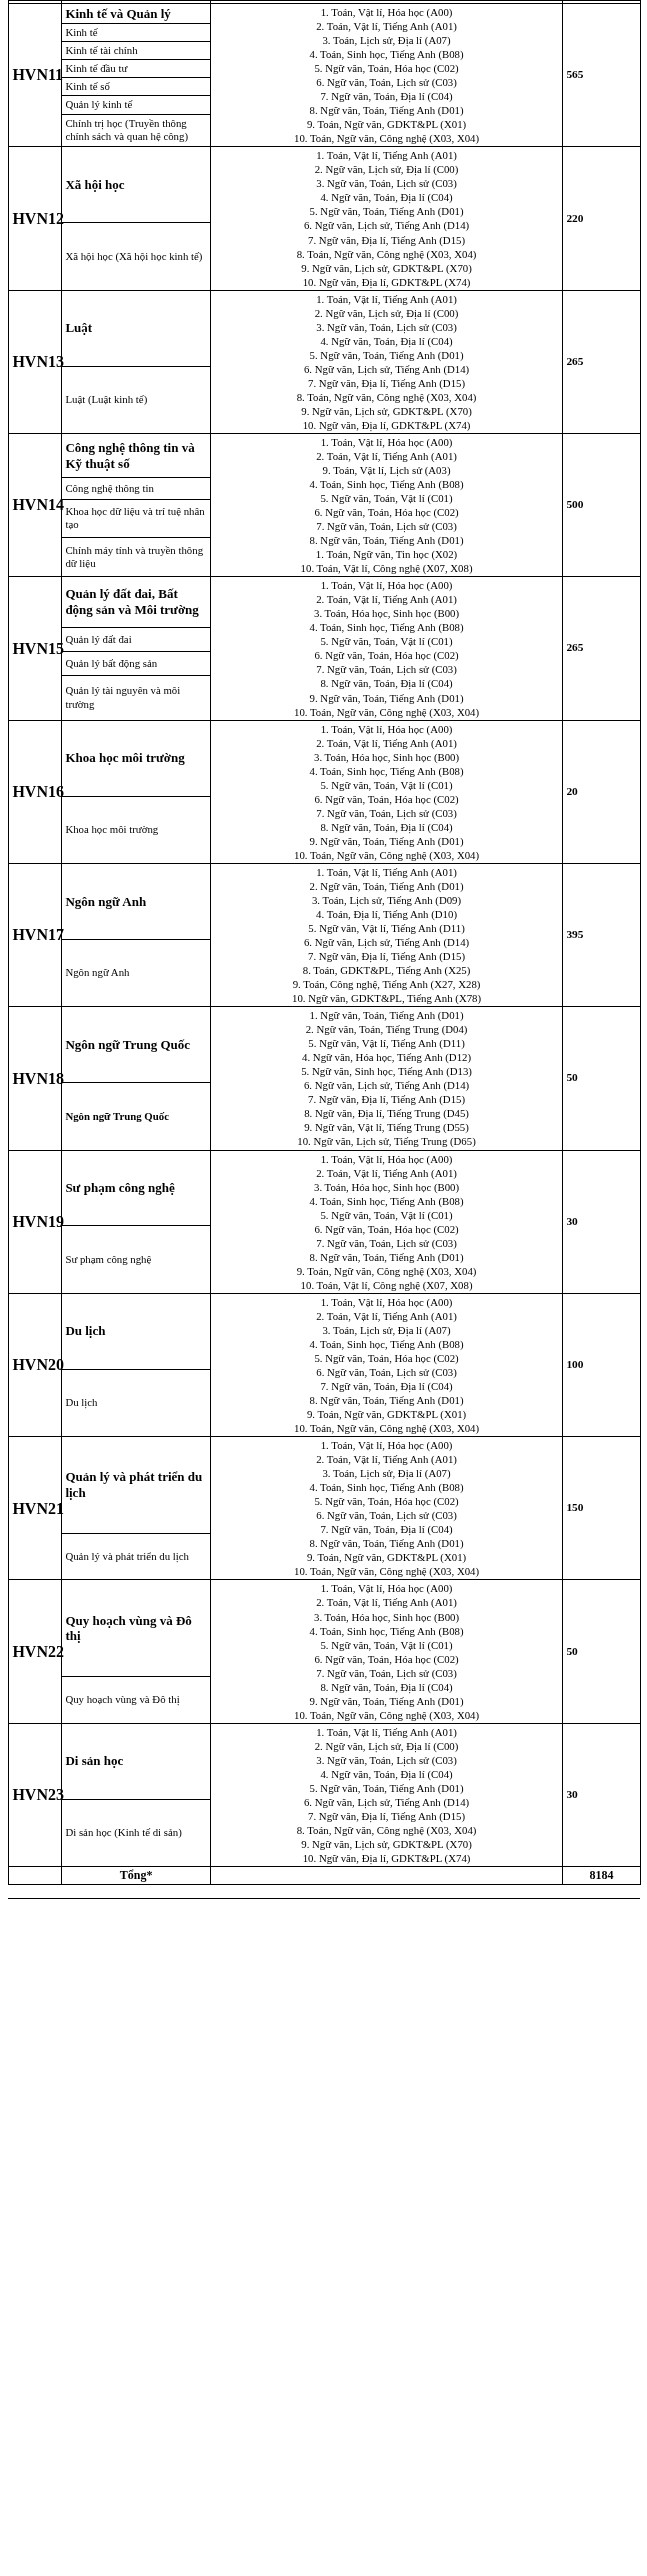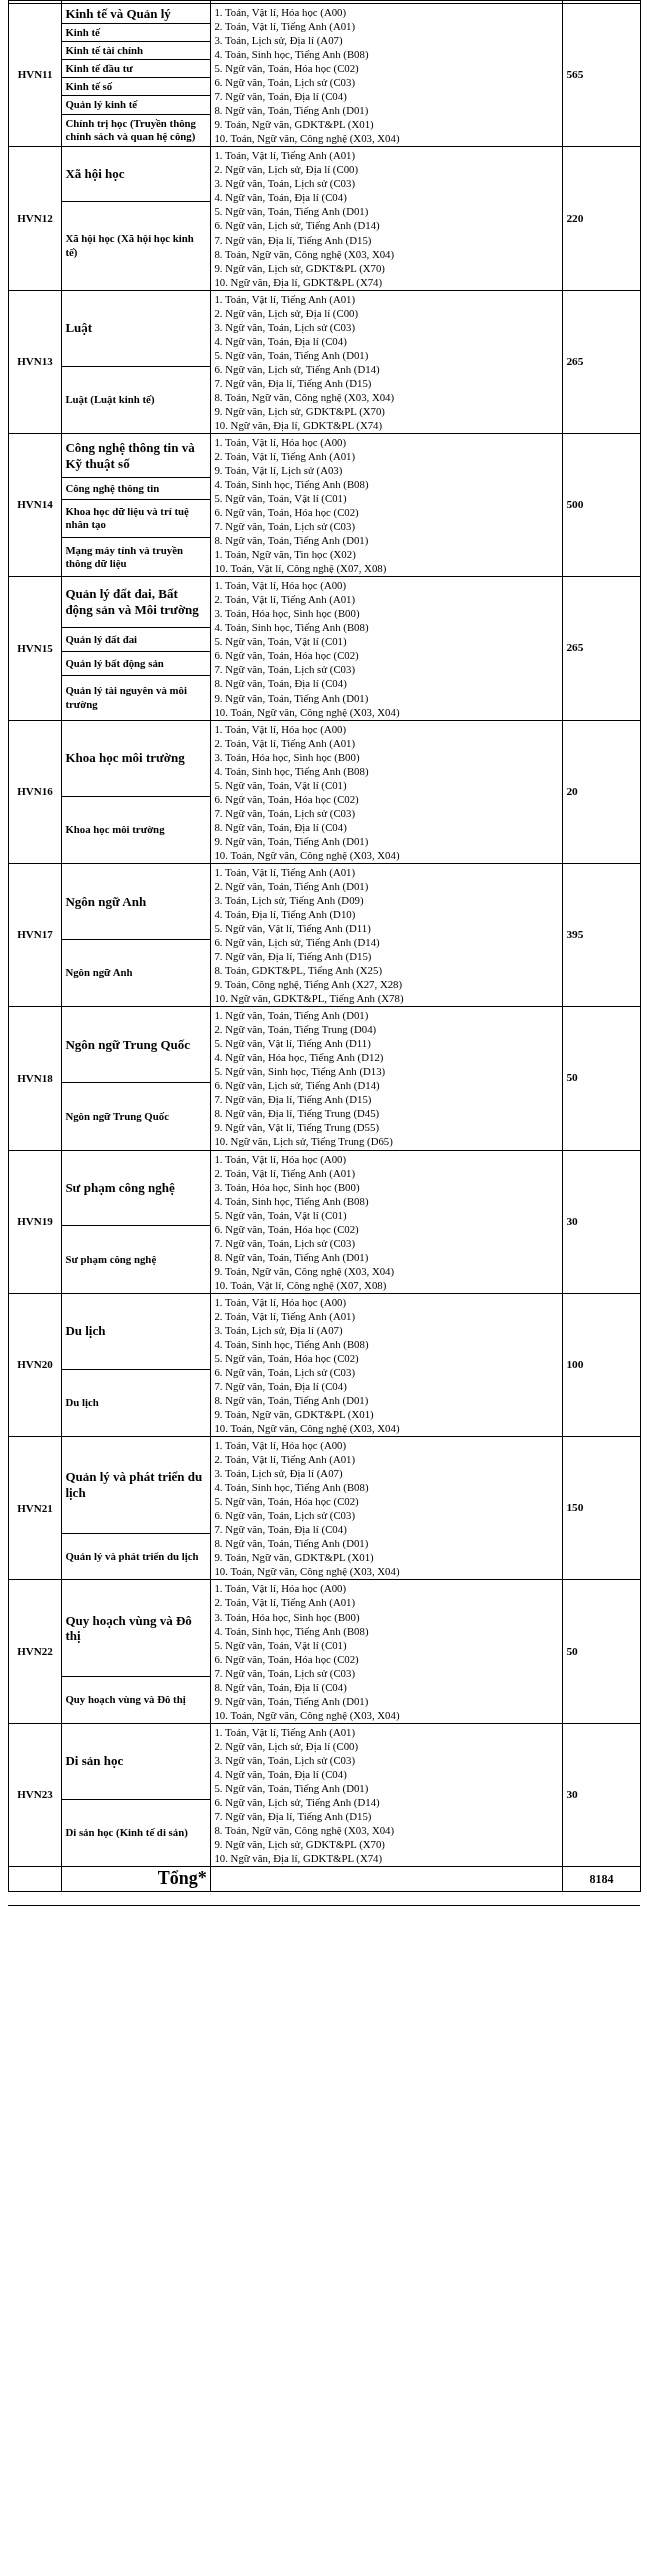--- a/index.html
+++ b/index.html
@@ -35,57 +35,58 @@
   }
   
   col.c-code      { width: 53px; }
   col.c-program   { width: 149px; }
   col.c-combos    { width: 352px; }
   col.c-quota     { width: 78px; }
 
   td.code {
     text-align: center;
     font-weight: bold;
-    font-size: 11px;
+    font-size: 16px;
     white-space: nowrap;
   }
   td.group-name {
     font-weight: bold;
     font-size: 13px;
     vertical-align: middle;
     line-height: 1.2;
   }
   td.major {
-    font-weight: bold;
+    font-weight: normal;
     vertical-align: middle;
     line-height: 1.25;
   }
   td.major.bold {
     font-weight: bold;
   }
   td.combos {
     vertical-align: middle;
     padding: 2.9px 2.9px 2.9px 5.7px;
     line-height: 1.30;
+    text-align: center;
   }
   td.quota {
     text-align: left;
     font-weight: bold;
     font-size: 11.4px;
     vertical-align: middle;
   }
   td.empty { }
   .combo-line {
     white-space: nowrap;
     display: block;
   }
   td.total-label {
-    text-align: right;
-    font-weight: bold;
-    font-size: 18px;
+    text-align: center;
+    font-weight: bold;
+    font-size: 12px;
     padding: 2.9px;
   }
   td.total-value {
     text-align: center;
     font-weight: bold;
     font-size: 12px;
     margin-left: 8px;
   }
   .top-stub {
     height: 2.9px;
@@ -212,21 +213,21 @@
           </td>
           <td class="quota" rowspan="4">500</td>
         </tr>
         <tr>
           <td class="major">Công nghệ thông tin</td>
         </tr>
         <tr>
           <td class="major">Khoa học dữ liệu và trí tuệ nhân tạo</td>
         </tr>
         <tr>
-          <td class="major">Mạng máy tính và truyền thông dữ liệu</td>
+          <td class="major">Chính máy tính và truyền thông dữ liệu</td>
         </tr>
         <tr>
           <td class="code" rowspan="4">HVN15</td>
           <td class="group-name">Quản lý đất đai, Bất động sản và Môi trường</td>
           <td class="combos" rowspan="4">
             <span class="combo-line">1. Toán, Vật lí, Hóa học (A00)</span>
             <span class="combo-line">2. Toán, Vật lí, Tiếng Anh (A01)</span>
             <span class="combo-line">3. Toán, Hóa học, Sinh học (B00)</span>
             <span class="combo-line">4. Toán, Sinh học, Tiếng Anh (B08)</span>
             <span class="combo-line">5. Ngữ văn, Toán, Vật lí (C01)</span>

